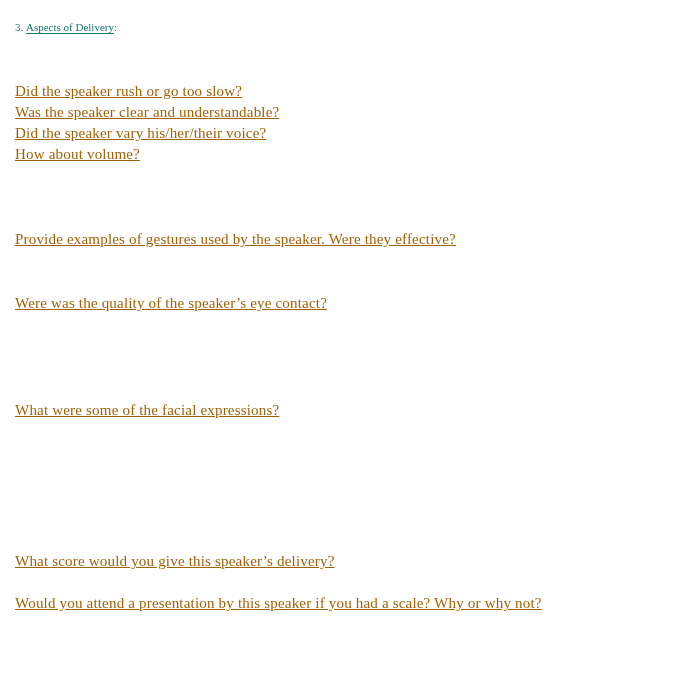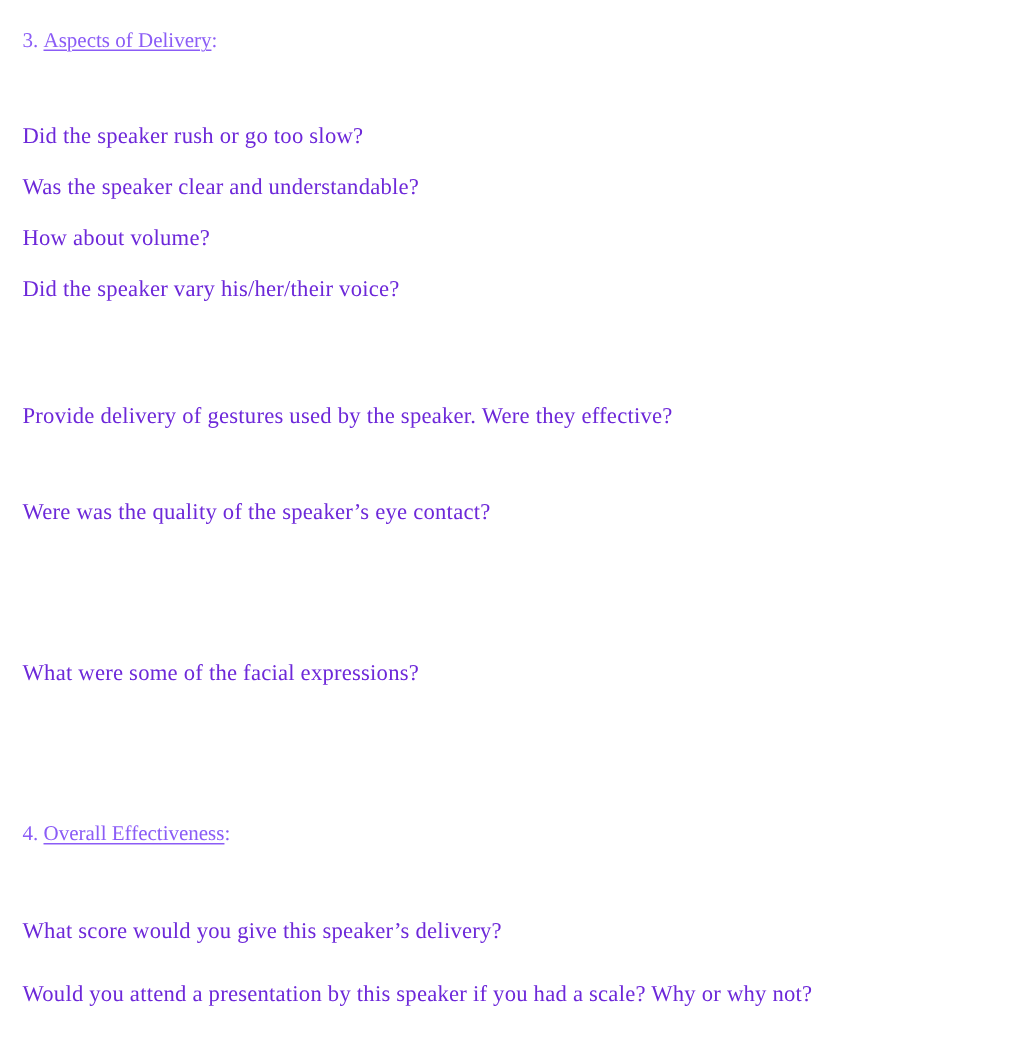--- a/index.html
+++ b/index.html
@@ -32,92 +32,90 @@
     left: 15px;
     top: 17px;
     width: 659px;
   }
 
   .line {
     font-size: 15.1px;
     line-height: 21px;
     letter-spacing: 0.01em;
     white-space: pre-wrap;
-    color: #6d28d9;
+    color: #a16207;
+    text-decoration: underline;
   }
 
   .section-heading {
-    font-size: 14px;
+    font-size: 11px;
     line-height: 21px;
-    color: #8b5cf6;
+    color: #0f766e;
   }
   .section-heading .num {
     text-decoration: none;
   }
   .section-heading .title {
     text-decoration: underline;
     text-underline-offset: 1.5px;
     text-decoration-thickness: 1px;
   }
   .section-heading .colon {
     text-decoration: none;
   }
 
   
   .gap-sm { height: 21px; }
   .gap-md { height: 22px; }
   .gap-lg { height: 43px; }
   .gap-xl { height: 64px; }
 
-  .block-group .line + .line { margin-top: 13px; }
+  .block-group .line + .line { margin-top: 0; }
 
   .indent-line {
     padding-left: 47px;
   }
 </style>
 </head>
 <body>
 
 <div class="page">
   <div class="doc-body">
 
     <div class="section-heading">
       <span class="num">3.</span><span>&nbsp;</span><span class="title">Aspects of Delivery</span><span class="colon">:</span>
     </div>
 
     <div class="gap-lg"></div>
 
     <div class="block-group">
       <div class="line">Did the speaker rush or go too slow?</div>
       <div class="line">Was the speaker clear and understandable?</div>
+      <div class="line">Did the speaker vary his/her/their voice?</div>
       <div class="line">How about volume?</div>
-      <div class="line">Did the speaker vary his/her/their voice?</div>
     </div>
 
     <div class="gap-xl"></div>
 
-    <div class="line">Provide delivery of gestures used by the speaker. Were they effective?</div>
+    <div class="line">Provide examples of gestures used by the speaker. Were they effective?</div>
 
     <div class="gap-lg"></div>
 
     <div class="line">Were was the quality of the speaker’s eye contact?</div>
 
     <div class="gap-lg"></div>
 
 
     <div class="gap-lg"></div>
 
     <div class="line">What were some of the facial expressions?</div>
 
     <div class="gap-xl"></div>
     <div class="gap-md"></div>
 
-    <div class="section-heading">
-      <span class="num">4.</span><span>&nbsp;</span><span class="title">Overall Effectiveness</span><span class="colon">:</span>
-    </div>
 
     <div class="gap-md"></div>
 
 
     <div class="gap-md"></div>
 
     <div class="line">What score would you give this speaker’s delivery?</div>
 
     <div class="gap-sm"></div>
 

